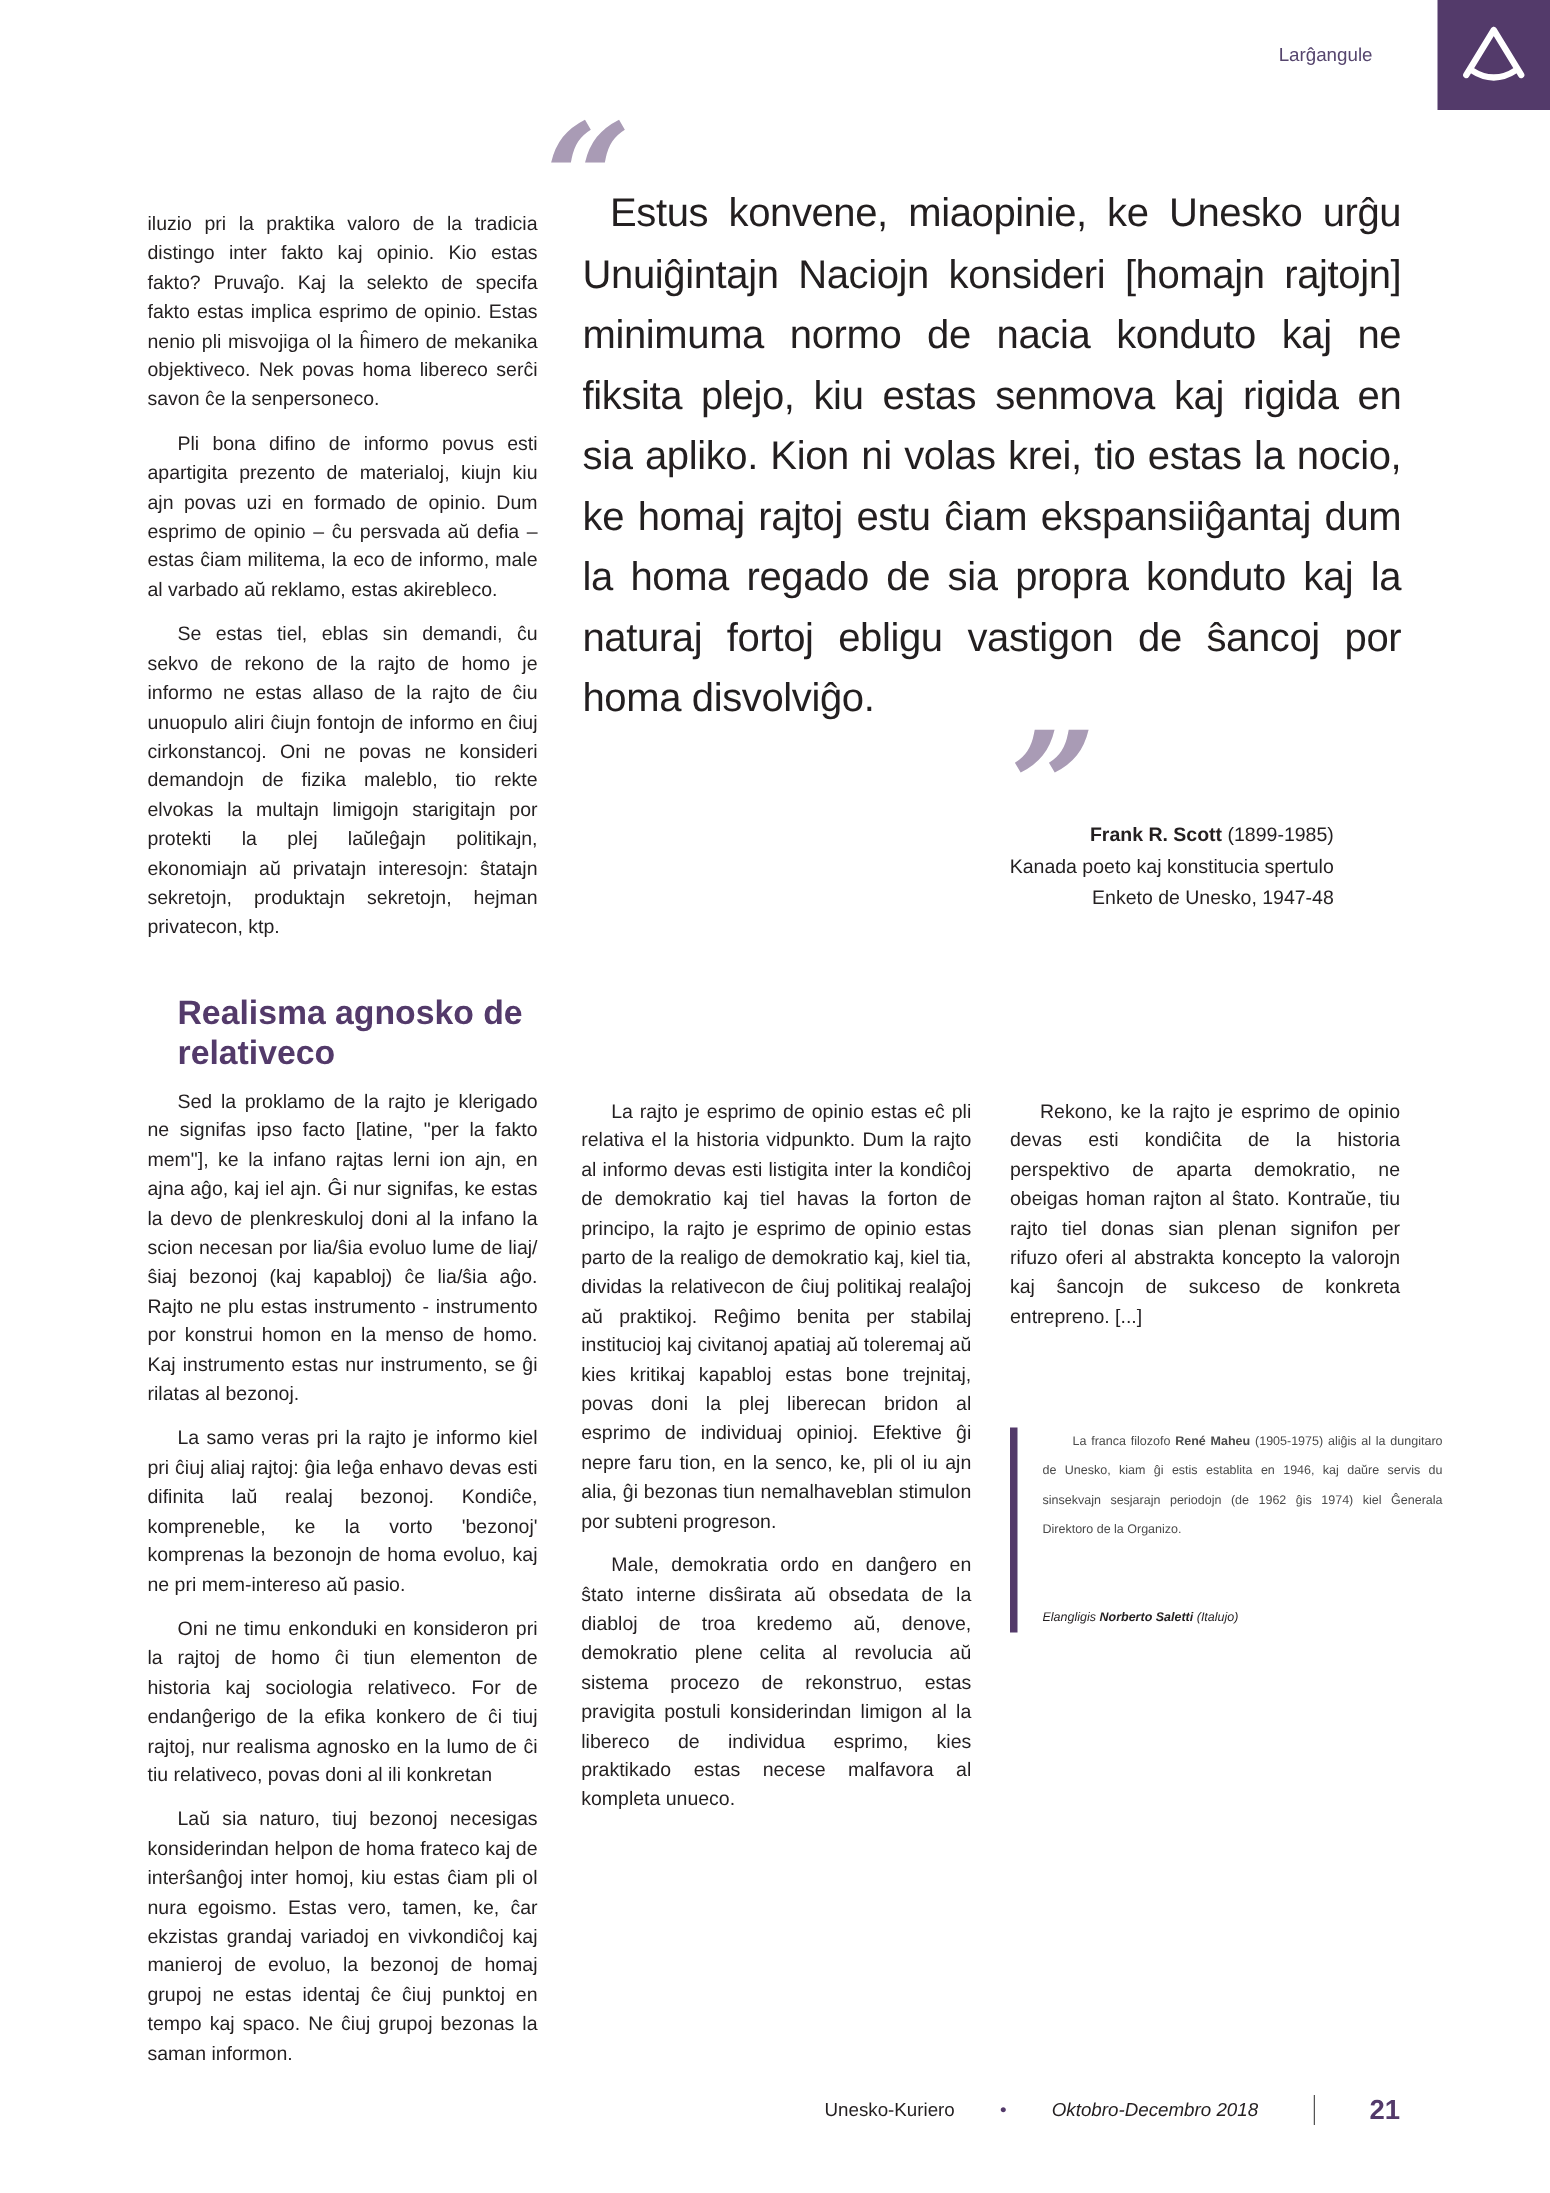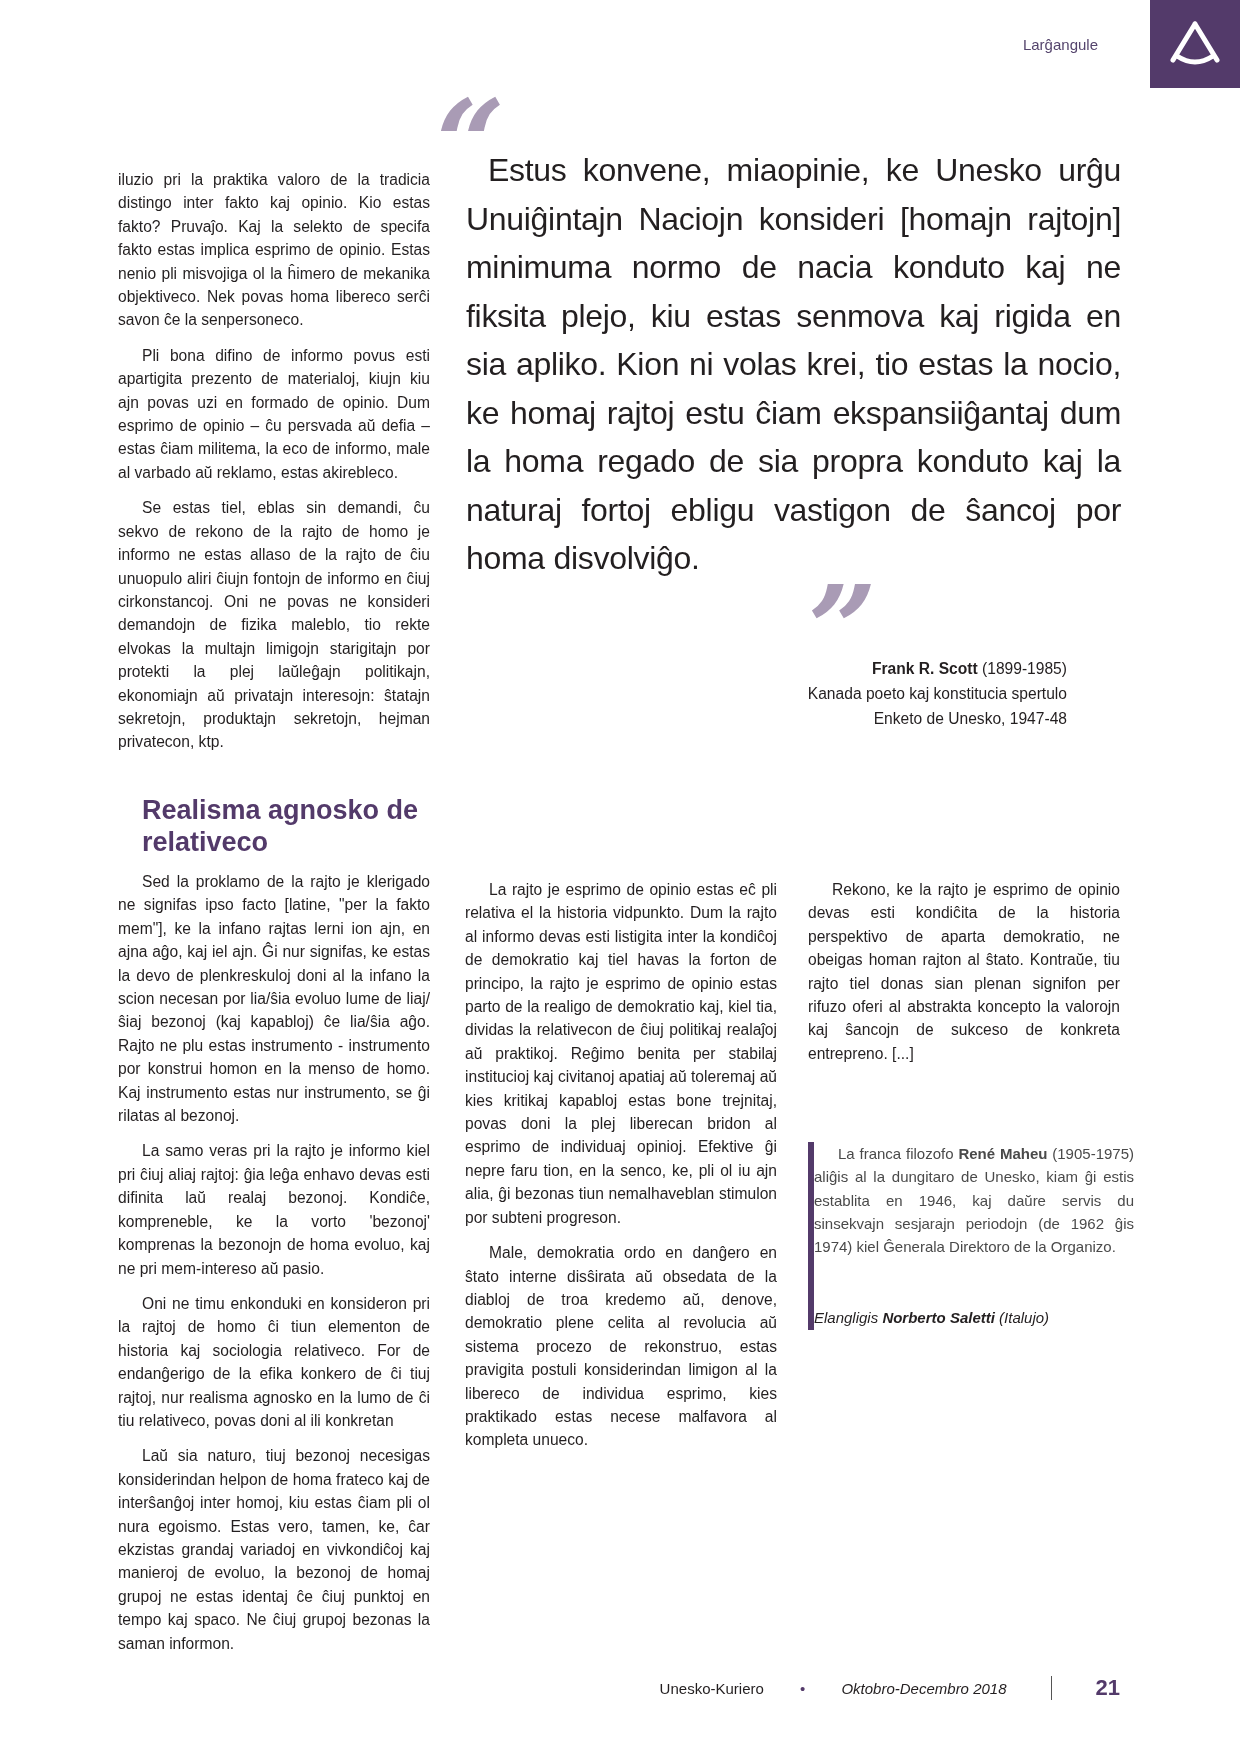--- a/index.html
+++ b/index.html
@@ -22,21 +22,21 @@
       color:#a99bb5; font-family:"DejaVu Serif", serif; font-style:italic; font-weight:bold; }
     .quote-close { position:absolute; left:808px; top:570px; font-size:120px; line-height:120px;
       color:#a99bb5; font-family:"DejaVu Serif", serif; font-style:italic; font-weight:bold; }
     .quote-text { position:absolute; left:466px; top:146px; width:655px; font-size:32px; line-height:48.5px;
       font-family:"Liberation Sans Narrow","Liberation Sans", sans-serif; font-weight:300; color:#231f20;
       text-align:justify; letter-spacing:-0.3px; }
     .quote-text span.indent { display:inline-block; width:22px; }
     .attribution { position:absolute; right:173px; top:656px; text-align:right; font-size:15.6px; line-height:25px; }
     .attribution b { font-weight:bold; }
     .sidebar-box { position:absolute; left:808px; top:1142px; width:320px; border-left:6px solid #533a6a;
-      font-size:15px; line-height:23.3px; color:#4a4a4a; }
+      padding-left:20px; font-size:10px; line-height:23.3px; color:#4a4a4a; }
     .sidebar-box p { margin:0; text-align:justify; text-indent:24px; }
     .sidebar-box .credit { margin-top:48px; text-indent:0; font-style:italic; color:#231f20; }
     .footer { position:absolute; top:1675px; right:120px; display:flex; align-items:center; font-size:15px;gap:32px; }
     .footer .mag { color:#231f20; }
     .footer .issue { font-style:italic; margin-left:0; }
     .footer .divider { width:1px; height:24px; background:#555; margin:0 12px; }
     .footer .pagenum { font-size:22px; font-weight:bold; color:#533a6a; }
   </style>
 </head>
 <body>

